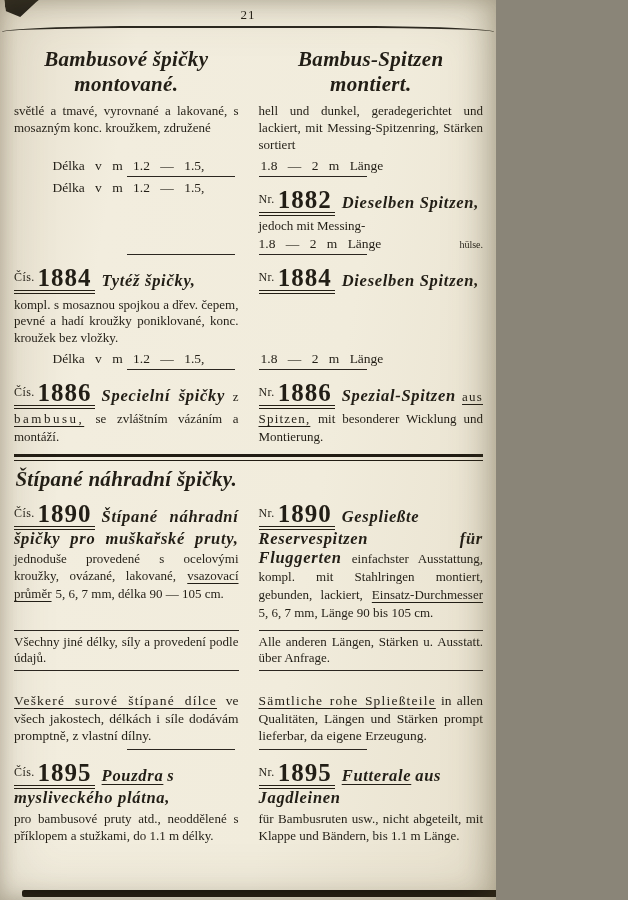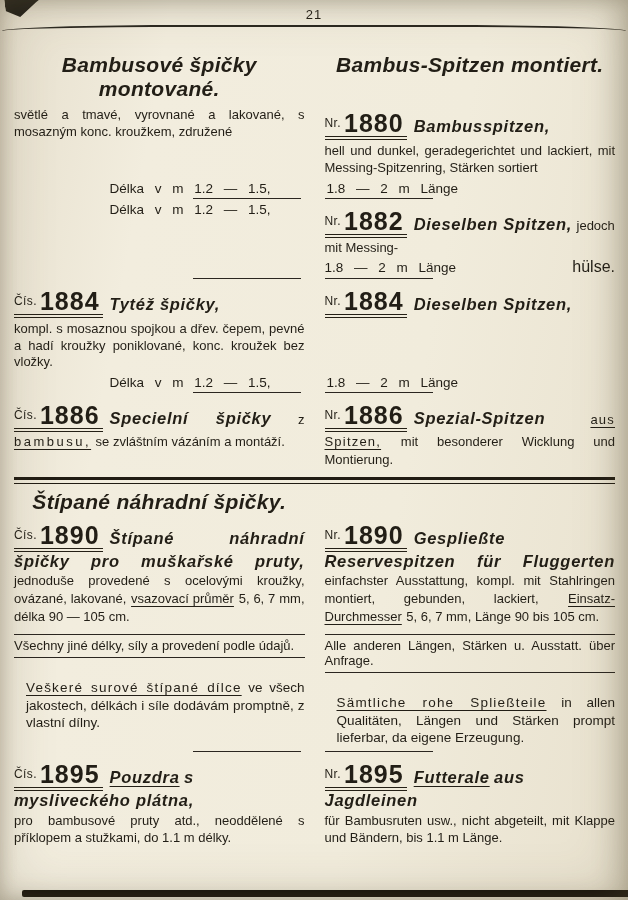--- a/index.html
+++ b/index.html
@@ -1,54 +1,54 @@
 <!DOCTYPE html>
 <html><head>
 <meta charset="utf-8">
 <style>
   html,body { margin:0; padding:0; background:#8a8578; }
   .page {
-    position:relative; width:628px; height:900px; overflow:hidden;
+    position:relative; width:496px; height:900px; overflow:hidden;
     background:linear-gradient(100deg,#e6dfcd 0%, #f2edde 22%, #f1ecdc 62%, #e8e1ce 100%);
-    font-family:Liberation Sans, sans-serif;
+    font-family:Liberation Serif, serif;
     color:#221e16;
   }
   .page::after { content:""; position:absolute; inset:0; pointer-events:none;
     box-shadow:inset 0 0 55px rgba(95,84,55,.22), inset -10px 0 26px rgba(80,70,45,.25), inset 4px 0 14px rgba(80,70,45,.15); }
   .corner { position:absolute; top:-6px; left:5px; width:46px; height:22px; background:#12100b;
     clip-path:polygon(0 0,100% 0,68% 42%,30% 100%,0 65%); transform:rotate(-7deg); opacity:.92; }
   .pagenum { text-align:center; font-size:13px; letter-spacing:1px; padding-top:7px; }
   .top-rule { height:10px; border-top:2.5px solid #2b2820; border-radius:50%/10px; margin:3px 2px 0 2px; }
   .inner { padding:0 13px 0 14px; }
   .row { display:grid; grid-template-columns:1fr 1fr; column-gap:20px; }
-  .h1 { font-size:21px; font-weight:bold; font-style:italic; text-align:center; letter-spacing:.3px; margin:16px 0 3px 0; }
+  .h1 { font-size:21px; font-weight:bold; font-style:italic; text-align:center; letter-spacing:.3px; margin:9px 0 3px 0; }
   .h1.s2 { margin:6px 0 2px 0; }
   .lead { margin:7px 0 2px 0; line-height:1.12; }
   .lead.just { text-align:justify; }
   .numgrp { display:inline-block; border-bottom:4px double #241f15; padding-right:3px; margin-right:7px; white-space:nowrap; line-height:1; }
   .pfx { font-size:12px; letter-spacing:.4px; margin-right:3px; vertical-align:5px; }
   .num { font-size:25px; font-weight:bold; letter-spacing:1px; }
   .ttl { font-size:16.5px; font-weight:bold; font-style:italic; letter-spacing:.7px; }
   .desc { font-size:13px; line-height:1.3; text-align:justify; margin:3px 0 2px 0; }
   .din { font-size:13px; }
   .lenrow { margin-top:2px; }
   .lenline { font-size:13.5px; word-spacing:7px; }
   .len-cs { text-align:right; padding-right:34px; }
   .len-de { padding-left:2px; }
   .flexline { display:flex; justify-content:space-between; align-items:baseline; }
-  .tail { font-size:16px; word-spacing:normal; }
+  .tail { font-size:10px; word-spacing:normal; }
   .seps { margin:2px 0 3px 0; }
   .sep { border-top:1.6px solid #2b2620; width:108px; height:0; }
   .sep-r { margin-left:auto; margin-right:4px; }
   .sep-l { margin-left:0; }
   .ul { text-decoration:underline; text-underline-offset:3px; }
   .sp { letter-spacing:2.5px; }
   .sp1 { letter-spacing:1.2px; }
   .note1 { font-size:13px; border-top:1.3px solid #2b2620; border-bottom:1.3px solid #2b2620; padding:3px 0 4px 0; margin:7px 0 21px 0; text-align:justify; }
-  .note2 { font-size:13.5px; line-height:1.32; text-align:justify; margin:3px 0 2px 12px; }
+  .note2 { font-size:13.5px; line-height:1.32; text-align:justify; margin:3px 0 2px 0; }
   .divider { border-top:3px solid #211c13; border-bottom:1.3px solid #211c13; height:3px; margin:7px 0 0 0; }
   .bottom-bar { position:absolute; left:22px; right:0; bottom:3px; height:7px; background:#17130c; border-radius:2px 0 0 2px; }
 </style>
 </head>
 <body>
 
 <div class="page">
   <div class="corner"></div>
   <div class="pagenum">21</div>
   <div class="top-rule"></div>
@@ -58,21 +58,20 @@
     <div class="row">
       <div class="h1">Bambusové špičky montované.</div>
       <div class="h1">Bambus-Spitzen montiert.</div>
     </div>
 
     <div class="row">
       <div>
         <p class="desc">světlé a tmavé, vyrovnané a lakované, s mosazným konc. kroužkem, združené</p>
       </div>
       <div>
-        <p class="lead"><span class="numgrp"><span class="pfx">Nr.</span><span class="num">1880</span></span><span class="ttl">Bambusspitzen,</span></p>
         <p class="desc">hell und dunkel, geradegerichtet und lackiert, mit Messing-Spitzenring, Stärken sortiert</p>
       </div>
     </div>
     <div class="row lenrow">
       <div class="lenline len-cs">Délka v m 1.2 — 1.5,</div>
       <div class="lenline len-de">1.8 — 2 m Länge</div>
     </div>
     <div class="row seps">
       <div>
           <div class="sep sep-r"></div>

